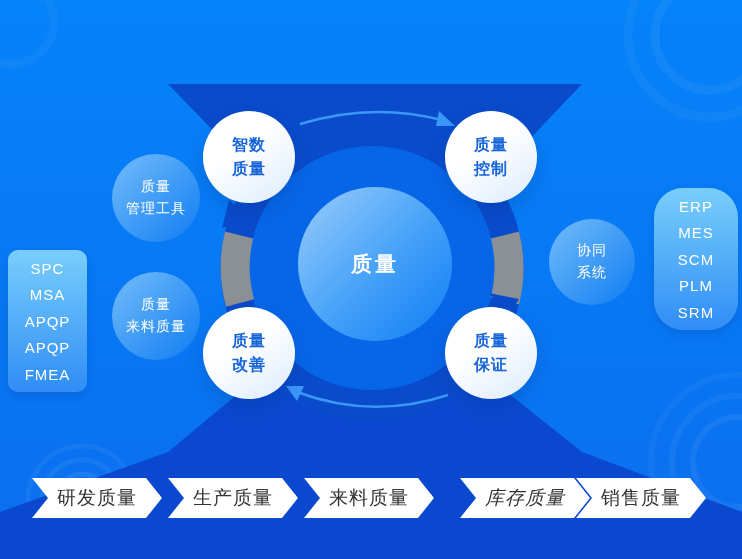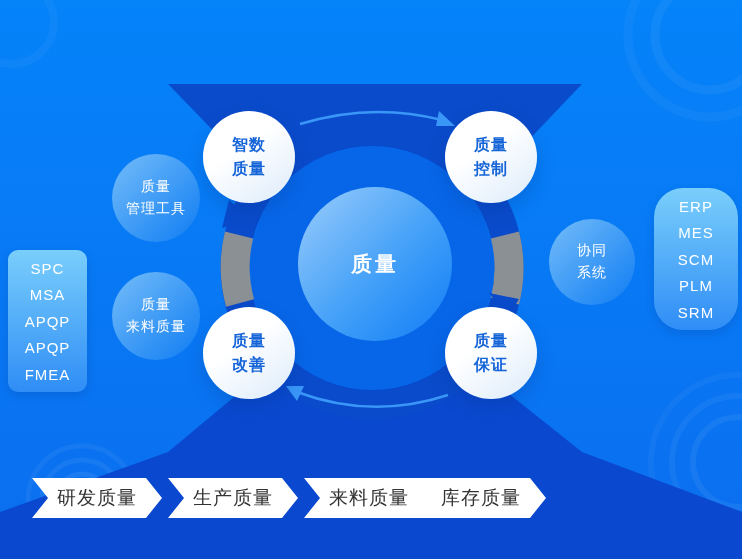--- a/index.html
+++ b/index.html
@@ -54,21 +54,21 @@
   .banner{position:absolute;left:0;top:478px;width:742px;height:40px;}
   .chev{
     position:absolute;top:0;height:40px;width:130px;background:#ffffff;
     clip-path:polygon(0 0,calc(100% - 16px) 0,100% 50%,calc(100% - 16px) 100%,0 100%,16px 50%);
     display:flex;align-items:center;justify-content:center;
     color:#333333;font-size:19px;font-weight:500;letter-spacing:1px;
   }
   .chev:nth-child(1){left:32px;}
   .chev:nth-child(2){left:168px;}
   .chev:nth-child(3){left:304px;}
-  .chev:nth-child(4){left:416px;}
+  .chev:nth-child(4){left:460px;font-style:italic;}
   .chev:nth-child(5){left:576px;}
 </style>
 </head>
 <body>
 
 <div class="stage">
 
   <svg class="backdrop" width="742" height="559" viewBox="0 0 742 559">
     <defs>
       <linearGradient id="bgGrad" x1="0" y1="0" x2="0" y2="1">
@@ -169,15 +169,18 @@
     </div>
     <div class="chev">
       <span>生产质量</span>
     </div>
     <div class="chev">
       <span>来料质量</span>
     </div>
     <div class="chev">
       <span>库存质量</span>
     </div>
+    <div class="chev">
+      <span>销售质量</span>
+    </div>
   </div>
 
 </div>
 
 </body></html>

